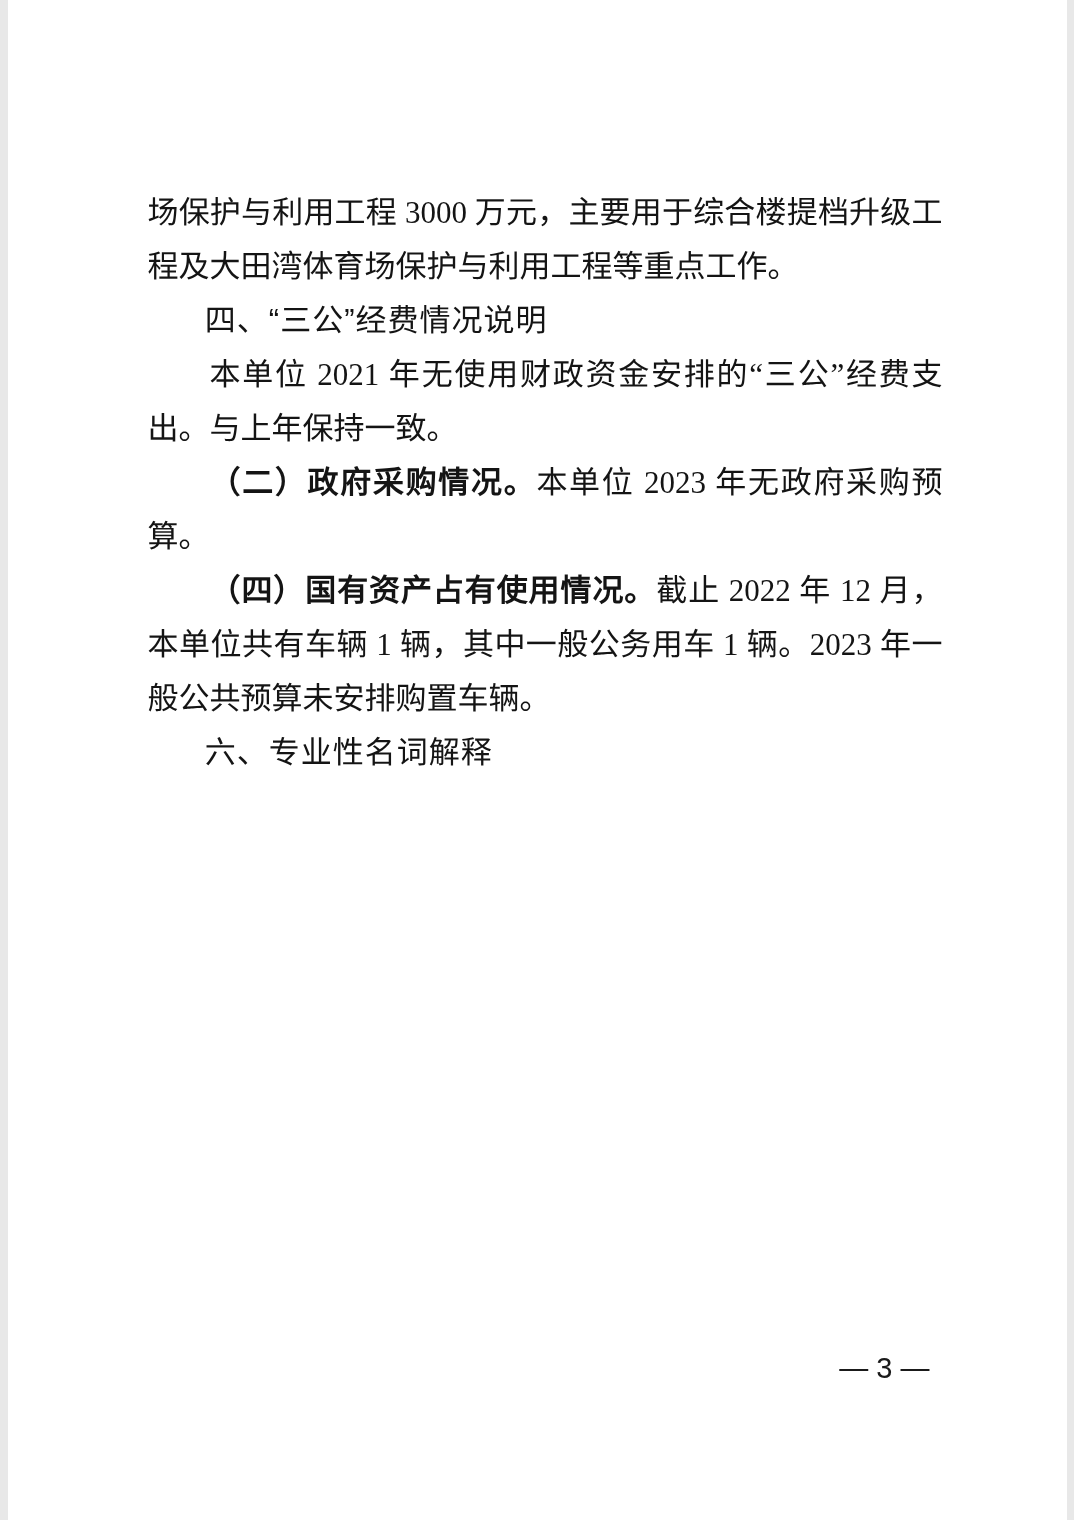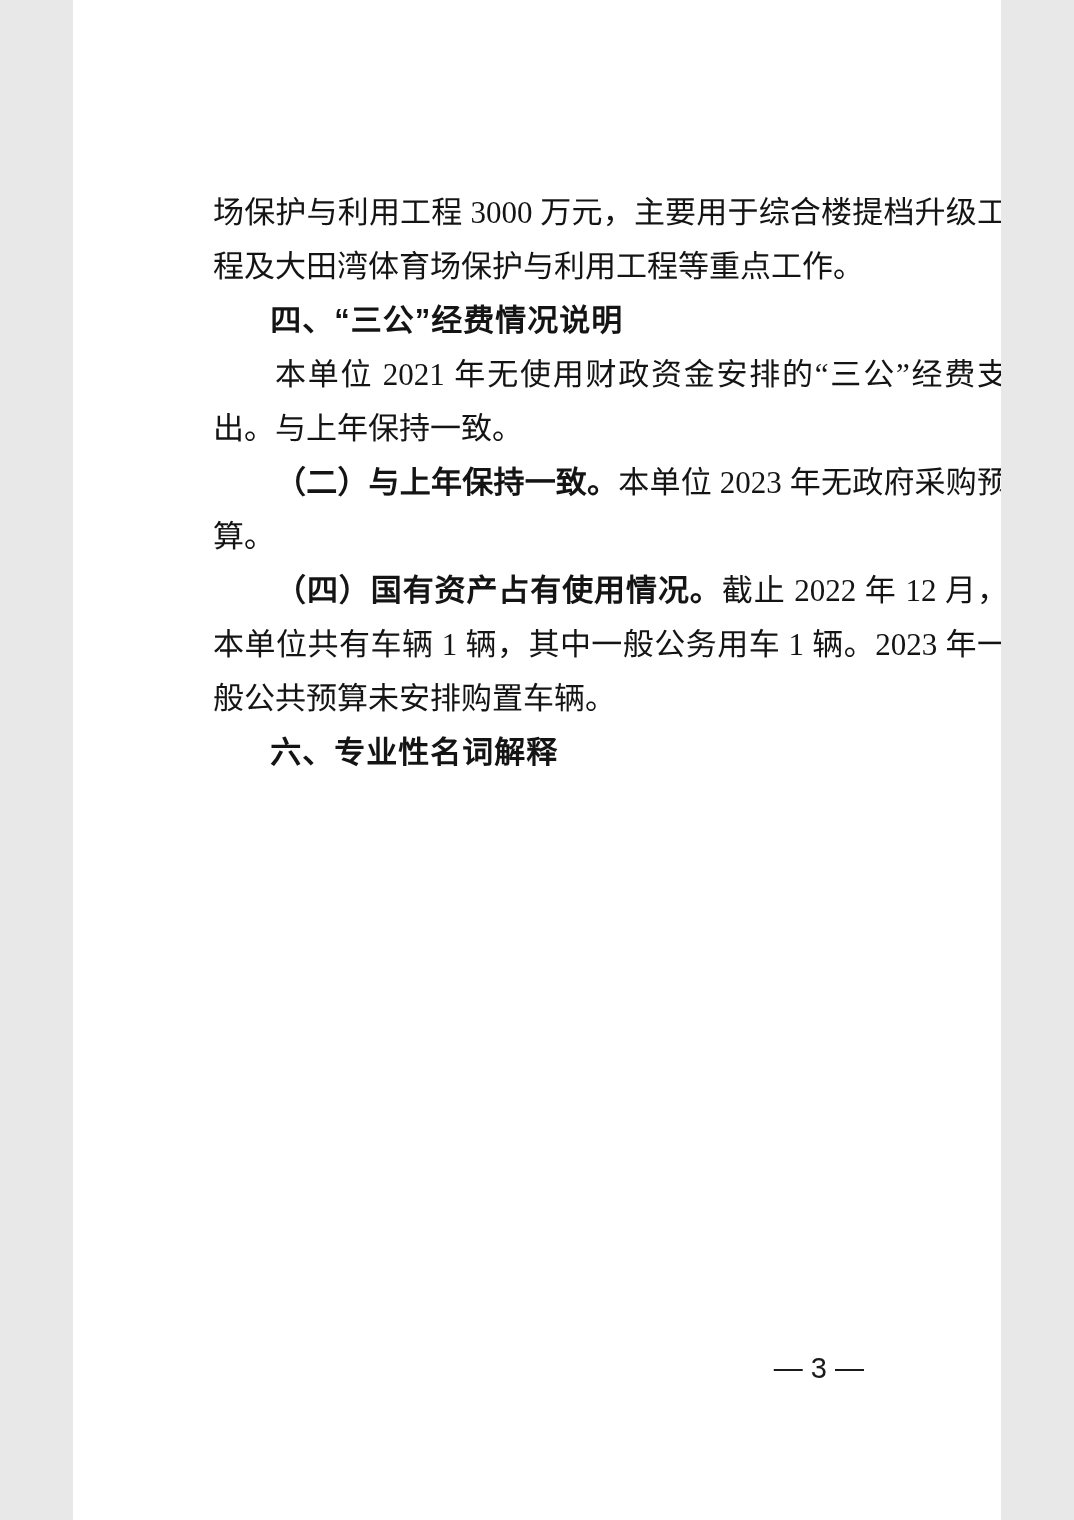--- a/index.html
+++ b/index.html
@@ -2,21 +2,21 @@
 <html lang="zh-CN"><head>
 <meta charset="utf-8">
 <style>
   html, body {
     margin: 0;
     padding: 0;
     background: #e8e8e8;
   }
   .page {
     position: relative;
-    width: 928px;
+    width: 1059px;
     height: 1520px;
     margin: 0 auto;
     background: #ffffff;
     overflow: hidden;
     color: #141414;
   }
   .text-area {
     position: absolute;
     left: 140px;
     top: 186px;
@@ -29,21 +29,21 @@
   .para {
     margin: 0;
   }
   .para.indent {
     text-indent: 2em;
   }
   .heading {
     margin: 0;
     text-indent: 1.85em;
     font-family: "Liberation Sans", "DejaVu Sans", sans-serif;
-    font-weight: 700;
+    font-weight: 400;
     font-size: 31px;
     line-height: 54px;
     letter-spacing: 1px;
   }
   .lead {
     font-weight: 700;
   }
   .footer-page-number {
     position: absolute;
     right: 137px;
@@ -63,21 +63,21 @@
 
     <p class="para">场保护与利用工程 3000 万元，主要用于综合楼提档升级工程及大田湾体育场保护与利用工程等重点工作。</p>
 
 
     <h2 class="heading">四、“三公”经费情况说明</h2>
 
     <p class="para indent">本单位 2021 年无使用财政资金安排的“三公”经费支出。与上年保持一致。</p>
 
 
 
-    <p class="para indent"><span class="lead">（二）与上年保持一致。</span><span>本单位 2023 年无政府采购预算。</span></p>
+    <p class="para indent"><span class="lead">（二）政府采购情况。</span><span>本单位 2023 年无政府采购预算。</span></p>
 
 
     <p class="para indent"><span class="lead">（四）国有资产占有使用情况。</span><span>截止 2022 年 12 月，本单位共有车辆 1 辆，其中一般公务用车 1 辆。2023 年一般公共预算未安排购置车辆。</span></p>
 
     <h2 class="heading">六、专业性名词解释</h2>
 
 
   </div>
 
   <div class="footer-page-number">— 3 —</div>

